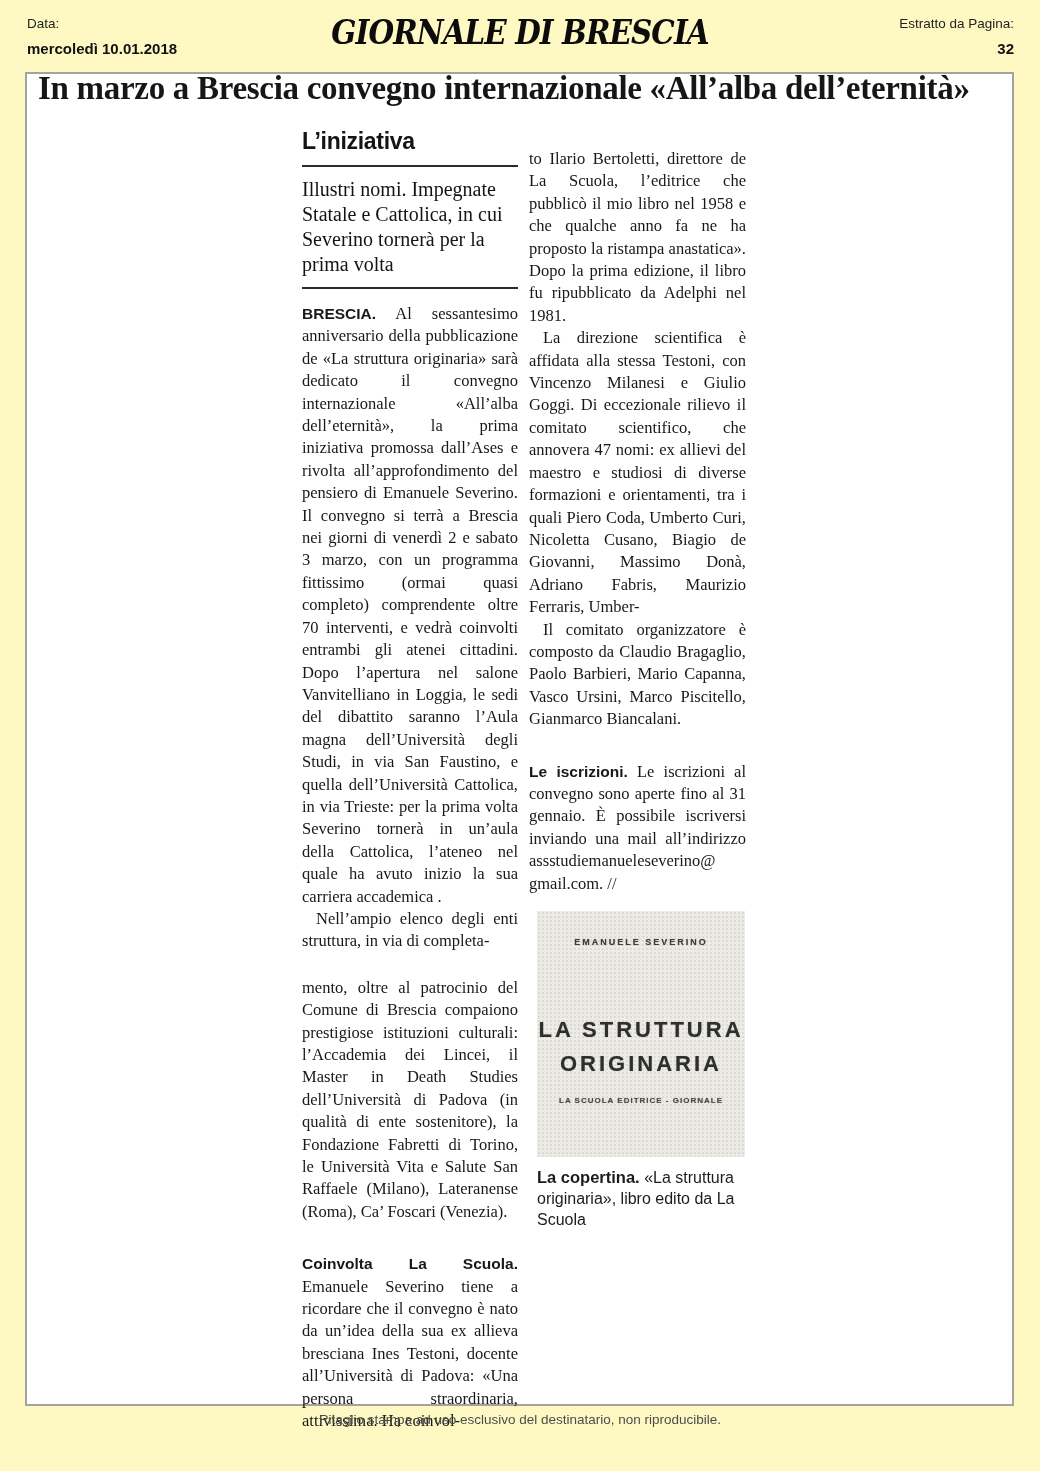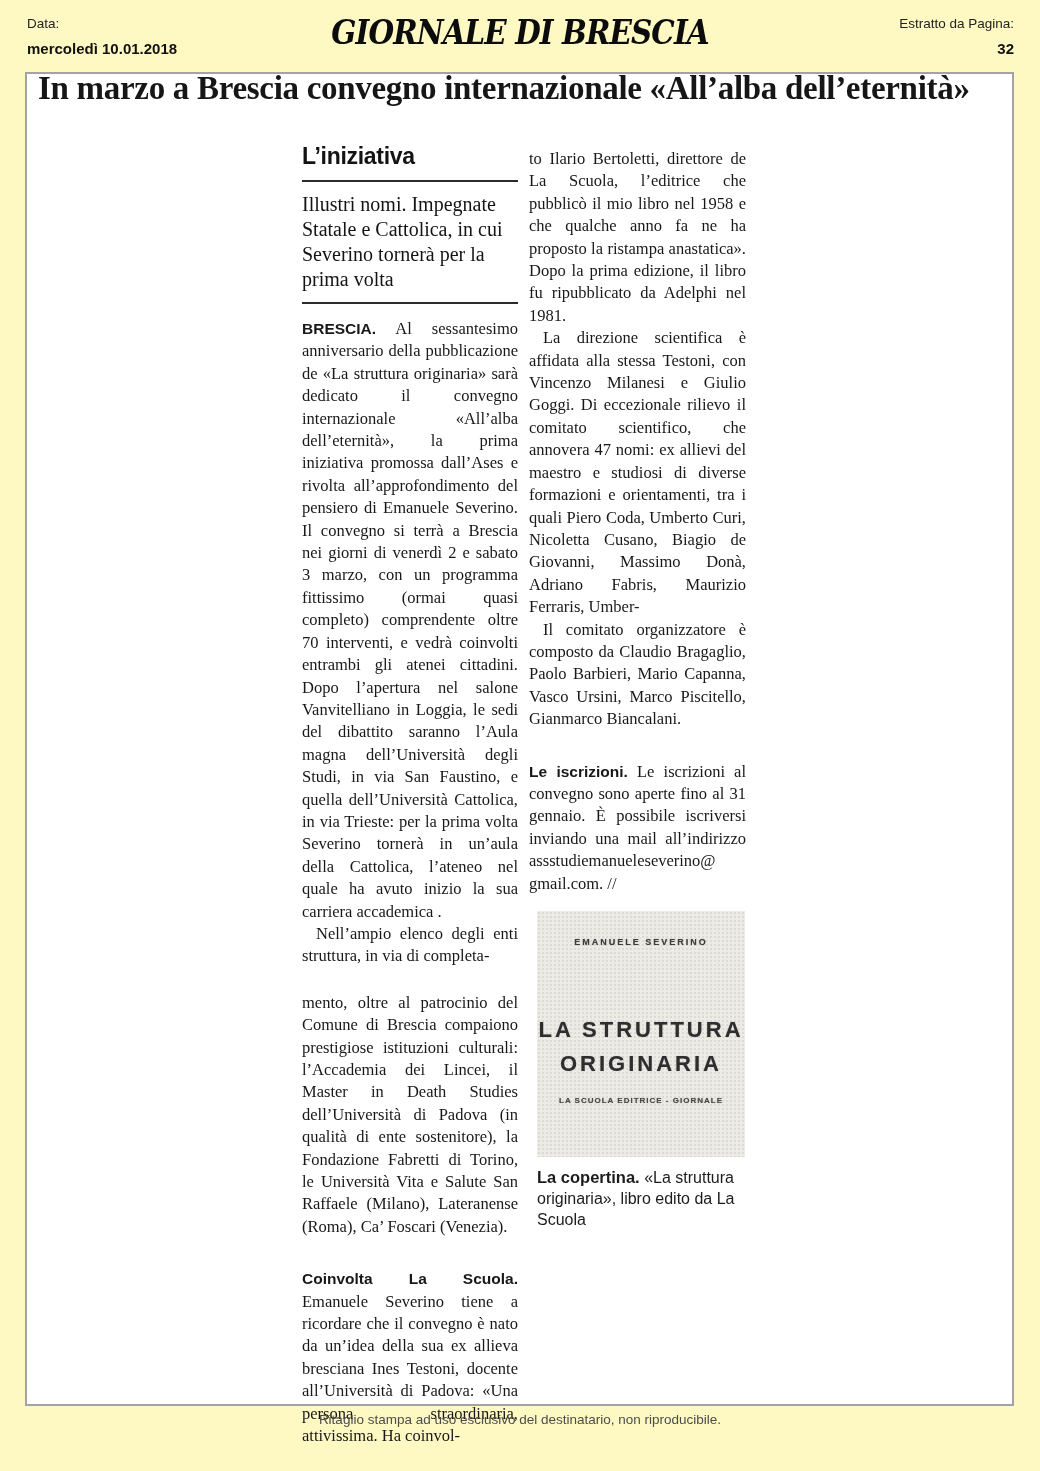--- a/index.html
+++ b/index.html
@@ -58,21 +58,21 @@
     font-family: "Liberation Serif", serif;
     font-weight: bold;
     font-size: 33px;
     letter-spacing: -0.3px;
     color: #161616;
     white-space: nowrap;
   }
 
   
   .col { position: absolute; font-family: "Liberation Serif", serif; }
-  .col-left  { left: 302px; top: 143px; width: 216px; }
+  .col-left  { left: 302px; top: 128px; width: 216px; }
   .col-right { left: 529px; top: 148px; width: 217px; }
 
   .kicker {
     font-family: "Liberation Sans", sans-serif;
     font-weight: bold;
     font-size: 23px;
     letter-spacing: -0.3px;
     color: #141414;
     margin-bottom: 10px;
   }

